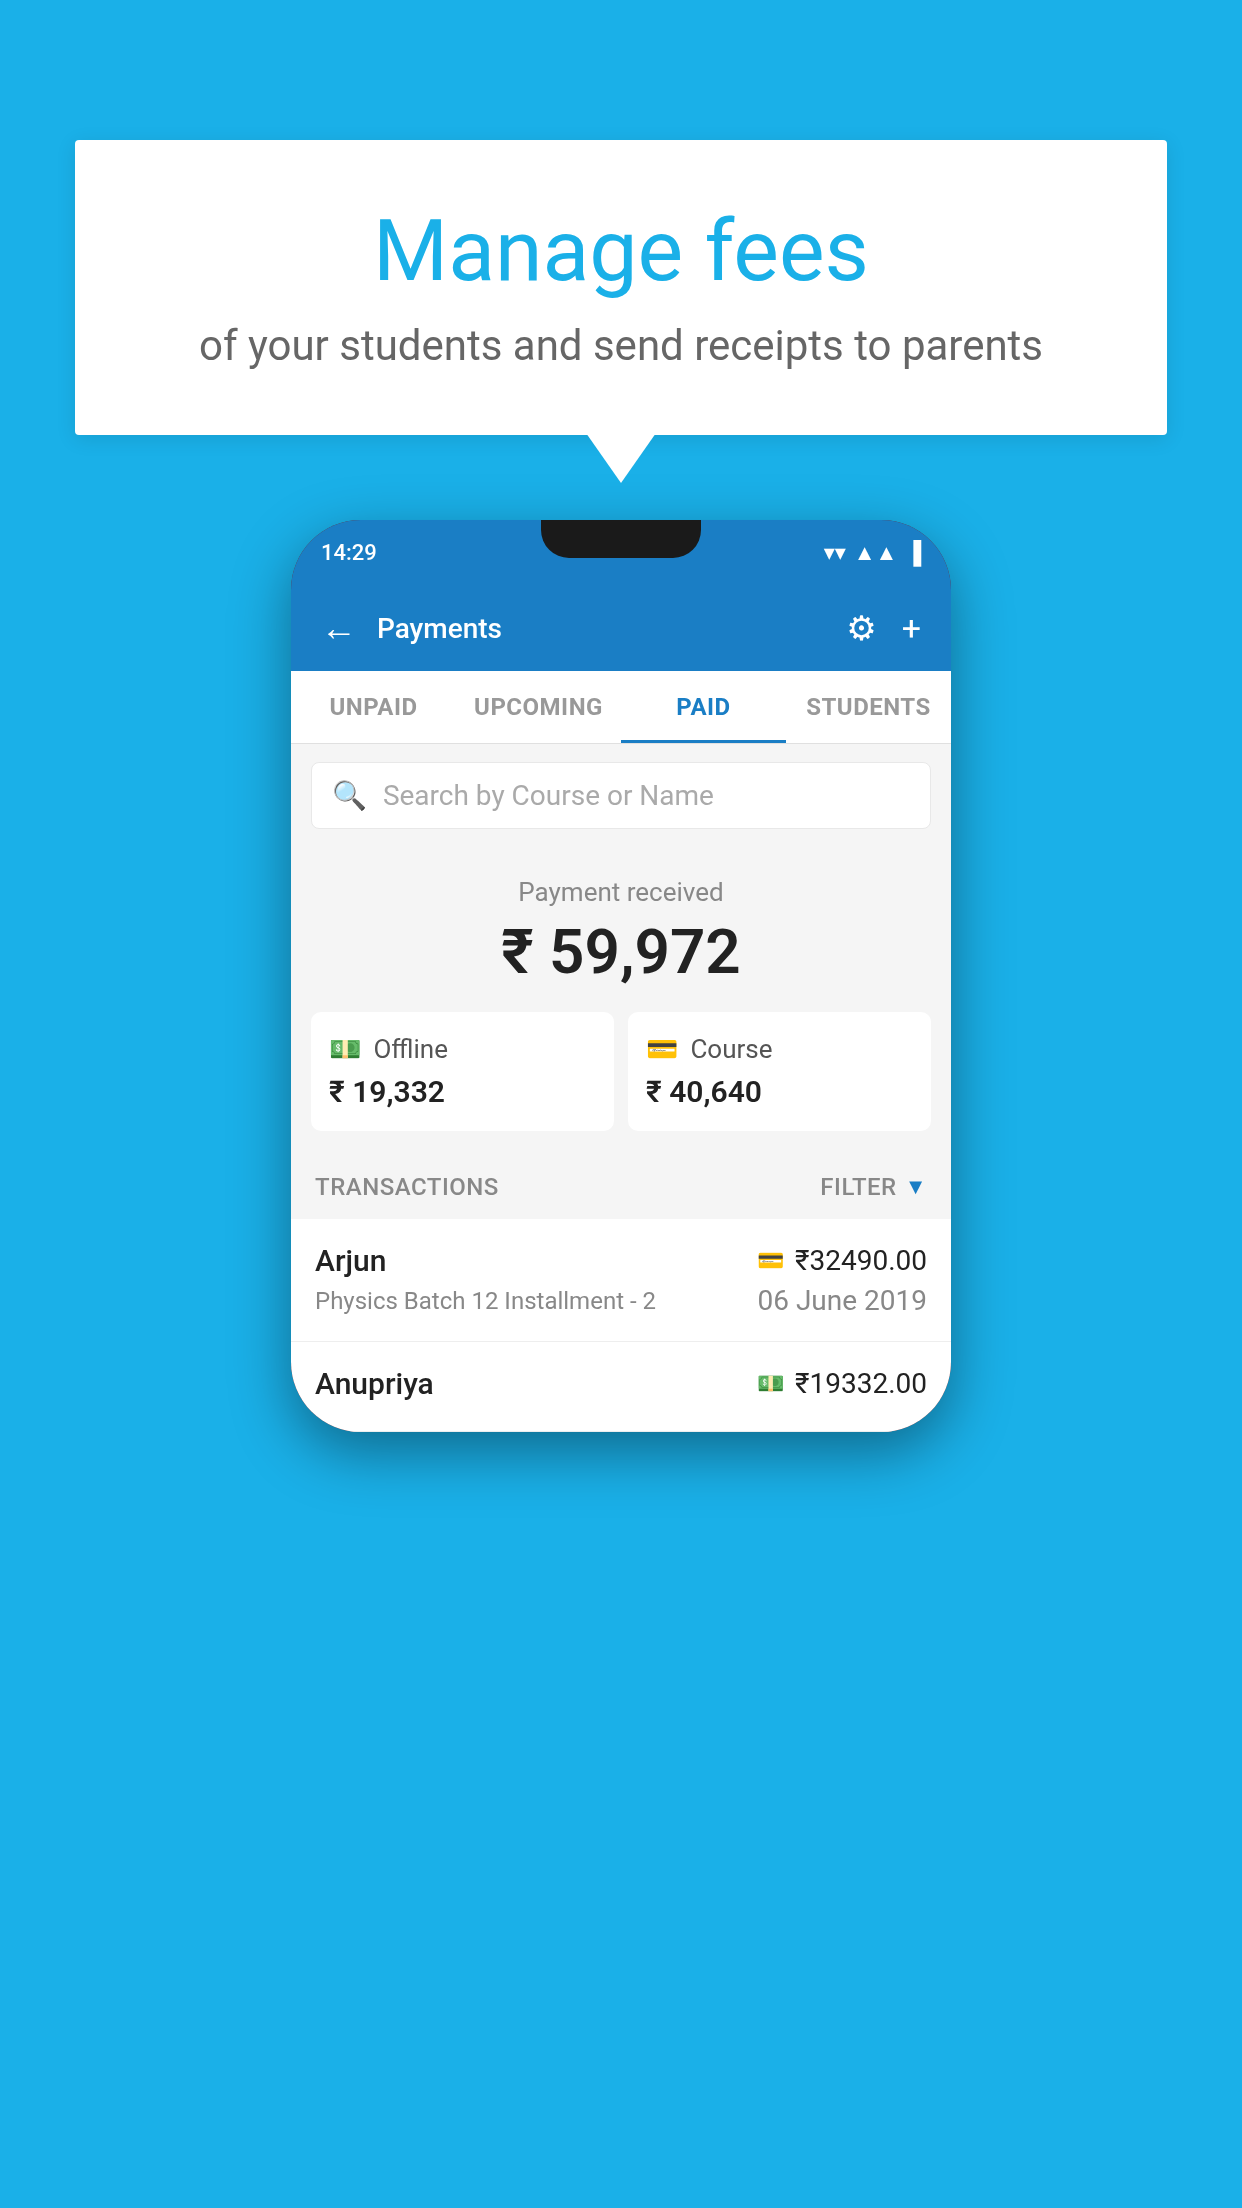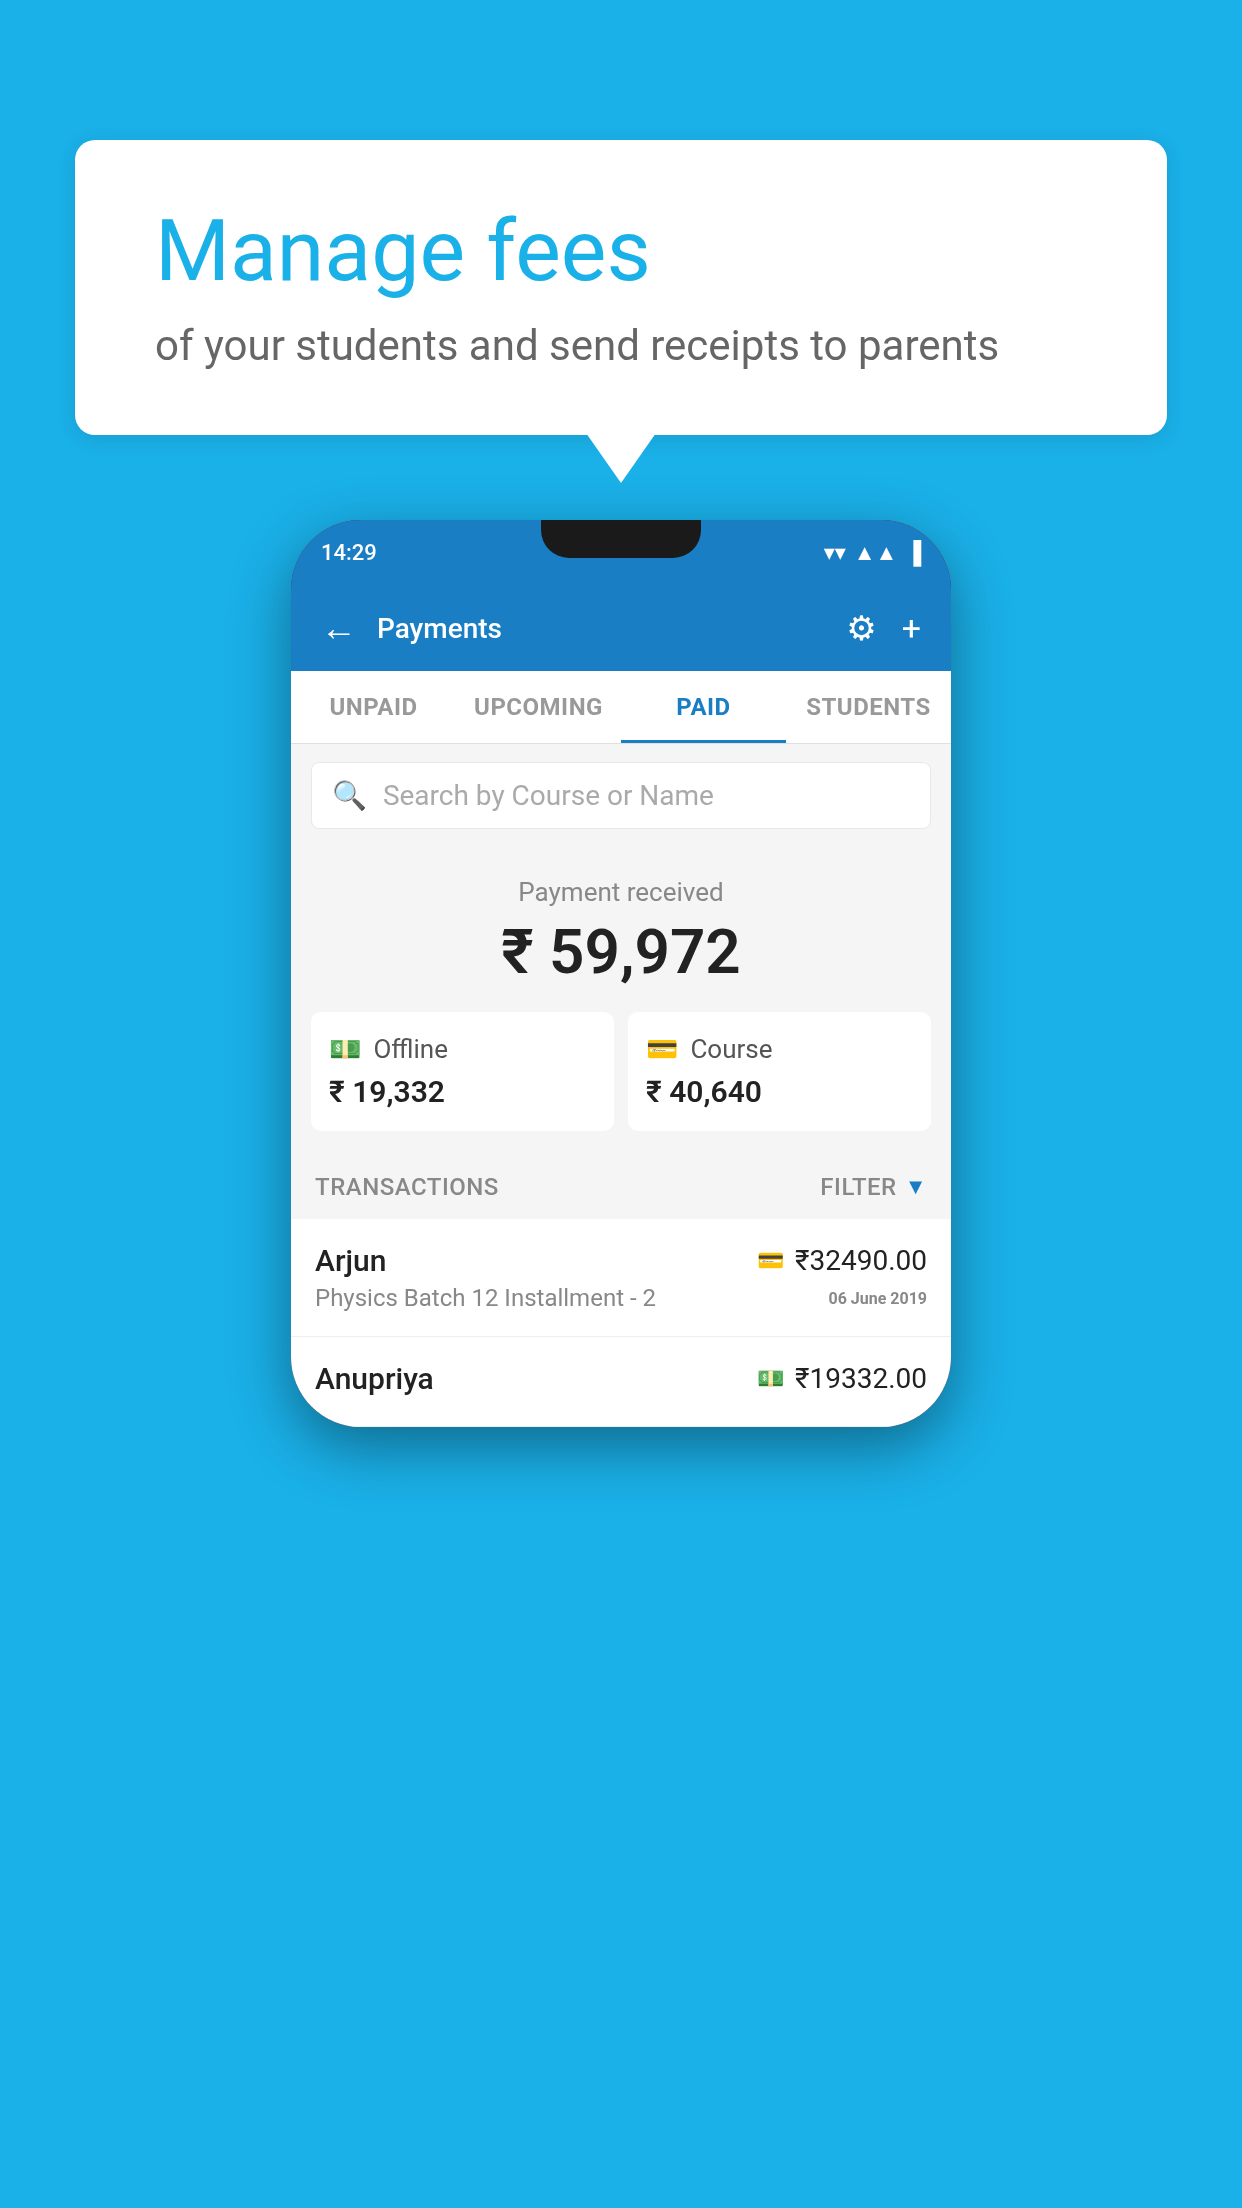--- a/index.html
+++ b/index.html
@@ -16,23 +16,23 @@
     
     .speech-bubble-container {
       position: absolute;
       top: 140px;
       left: 75px;
       right: 75px;
     }
 
     .speech-bubble {
       background: white;
-      border-radius: 20px;
+      border-radius: 4px;
       padding: 60px 80px 65px;
-      text-align: left;
+      text-align: center;
       position: relative;
       box-shadow: 0 4px 20px rgba(0,0,0,0.1);
     }
 
     .speech-bubble::after {
       content: '';
       position: absolute;
       bottom: -48px;
       left: 50%;
       transform: translateX(-50%);
@@ -341,22 +341,21 @@
       align-items: center;
     }
 
     .transaction-course {
       color: #888;
       font-size: 24px;
     }
 
     .transaction-date {
       color: #888;
-      font-size: 16px;
-      font-weight: bold;
+      font-size: 28px;
     }
 
     .phone-inner {
       overflow: hidden;
       border-radius: 60px;
     }
   </style>
 </head>
 <body>
 

